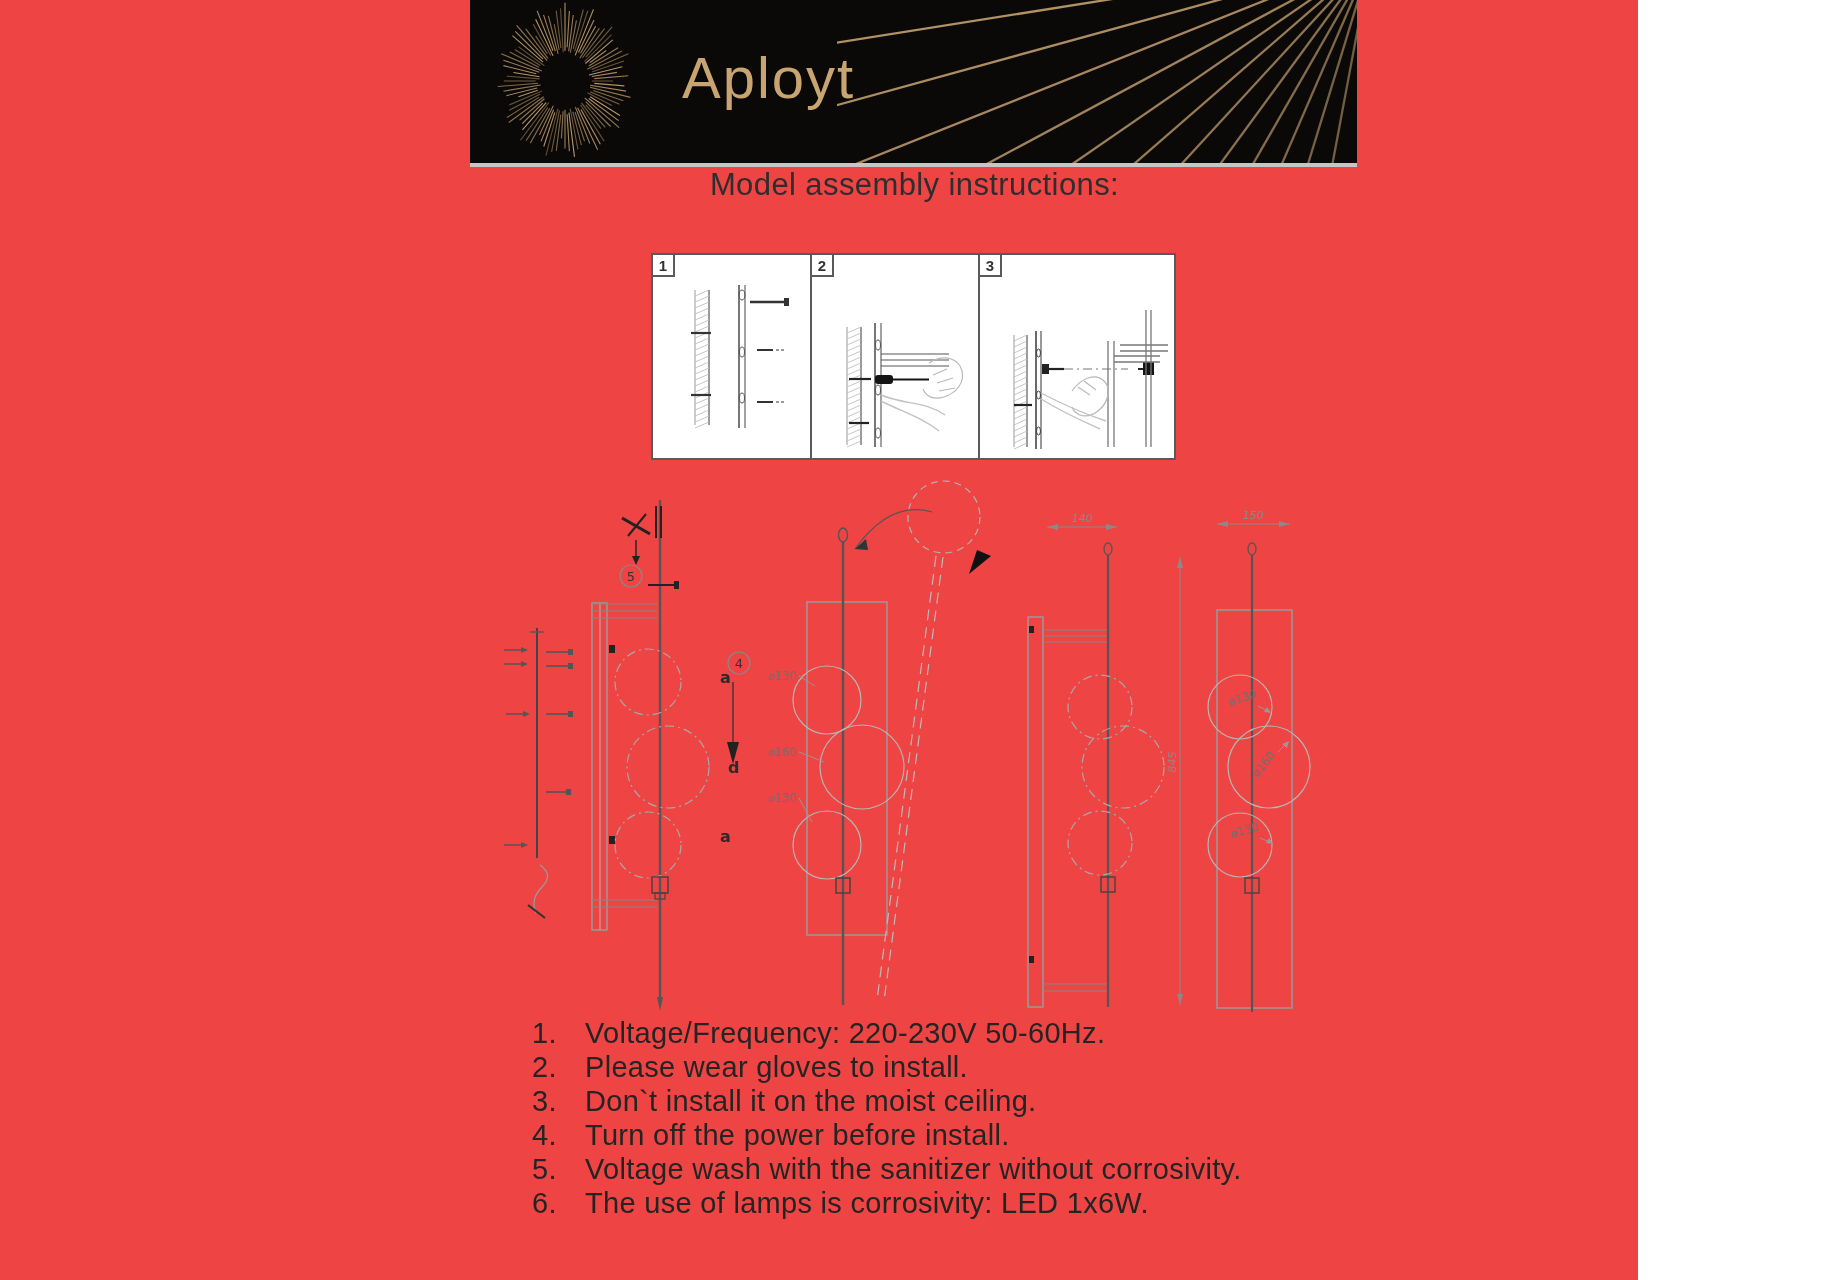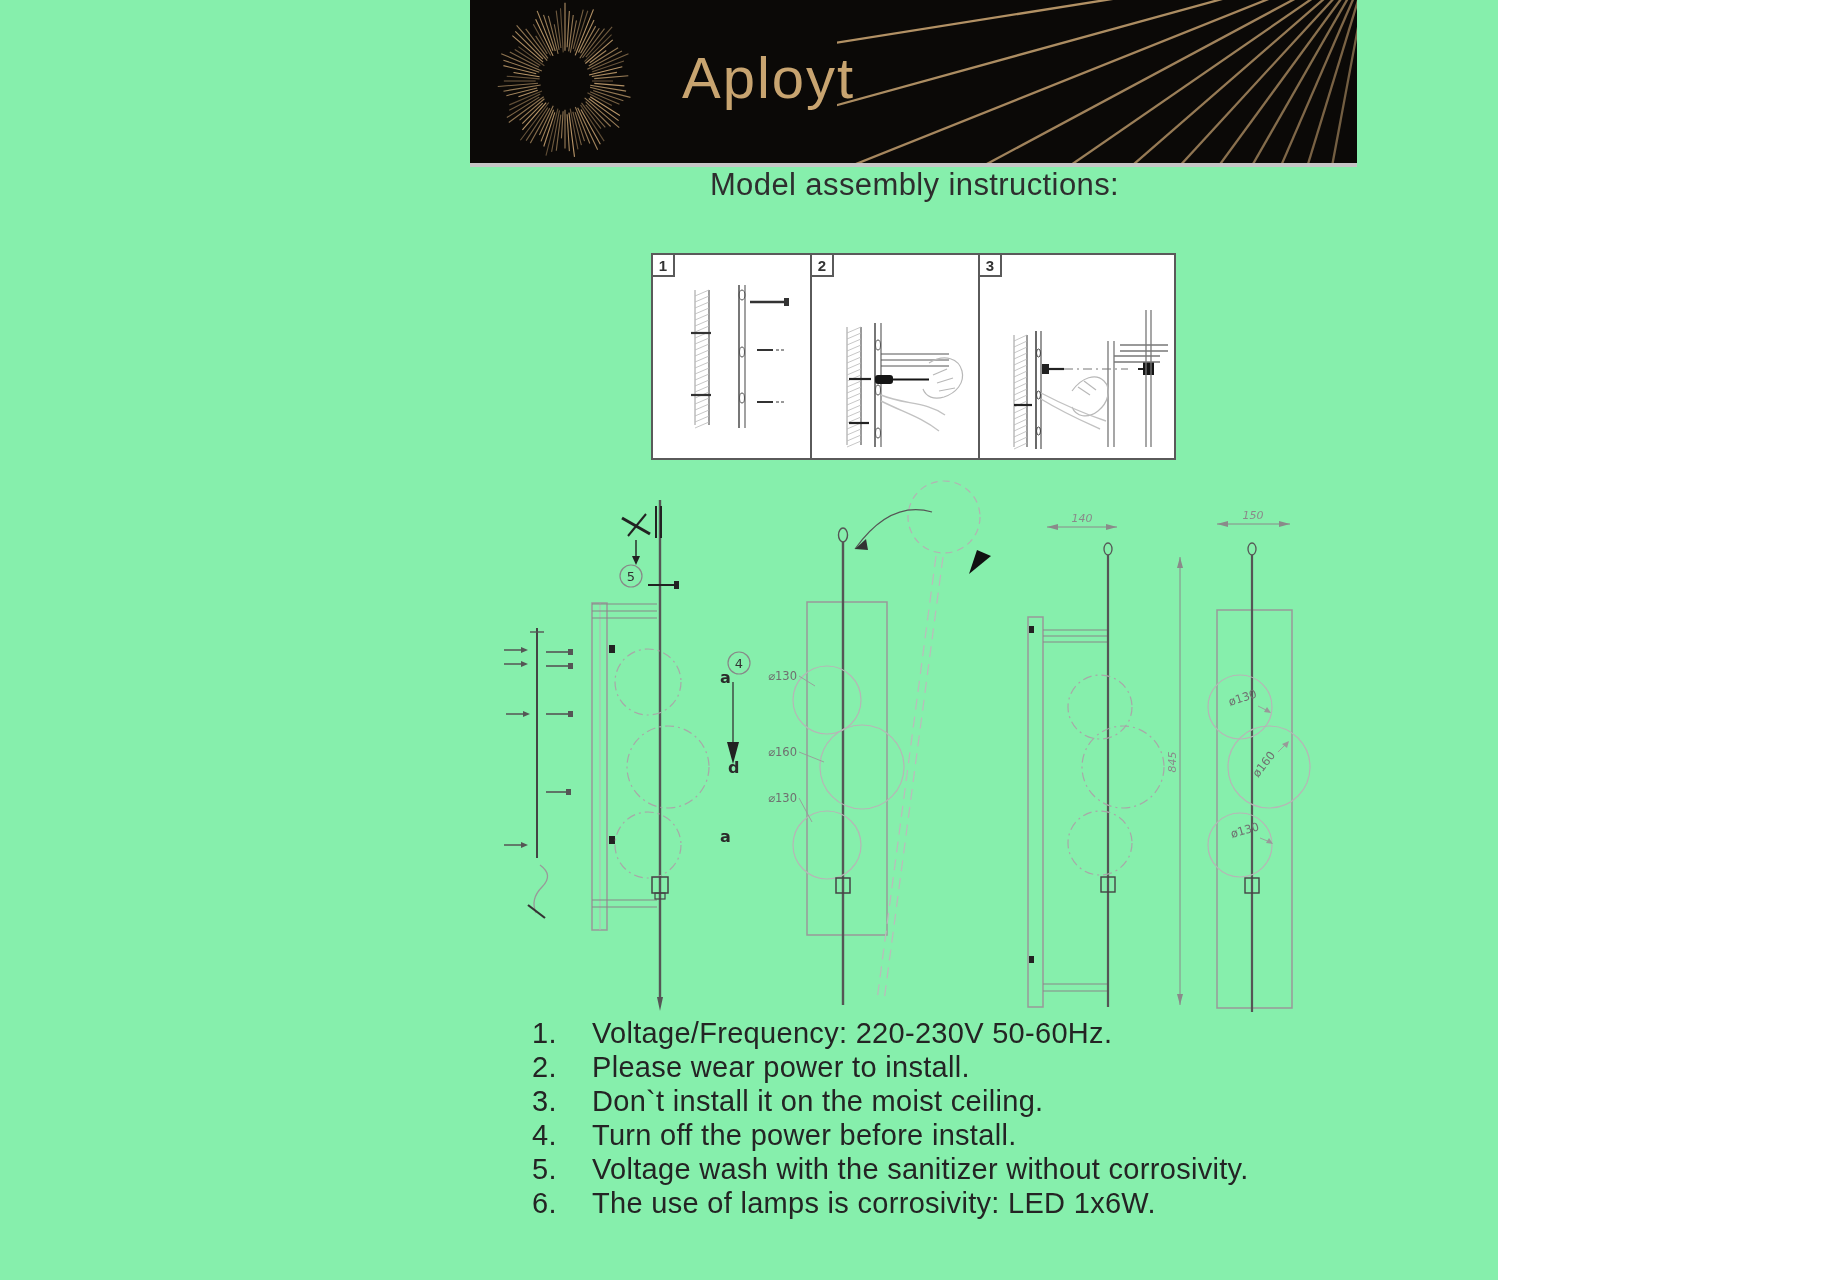--- a/index.html
+++ b/index.html
@@ -1,16 +1,16 @@
 <!DOCTYPE html>
 <html><head>
 <meta charset="utf-8">
 <style>
   html,body{margin:0;padding:0;background:#ffffff;}
-  .page{position:relative;width:1498px;height:1280px;background:#86efac;overflow:hidden;
+  .page{position:relative;width:1638px;height:1280px;background:#ef4444;overflow:hidden;
         font-family:"Liberation Sans",sans-serif;}
 
   
   .banner{position:absolute;left:470px;top:0;width:887px;height:163px;background:#0b0907;overflow:hidden;}
   .banner-rule{position:absolute;left:470px;top:163px;width:887px;height:4px;background:#c6c6c6;}
   #burst{position:absolute;left:10px;top:0px;width:170px;height:163px;}
   .brand-name{position:absolute;left:212px;top:50%;transform:translateY(-56%);
               font-family:"Liberation Sans",sans-serif;font-weight:300;font-size:58px;
               letter-spacing:2px;color:#c8a470;}
   #fan{position:absolute;right:0;top:0;width:520px;height:163px;}
@@ -35,21 +35,21 @@
   #drawings{position:absolute;left:440px;top:415px;width:955px;height:600px;}
   .dim-text{font-family:"DejaVu Sans",sans-serif;font-size:11px;font-style:italic;fill:#8a8a8a;}
   .diam-text{font-family:"DejaVu Sans",sans-serif;font-size:11.5px;fill:#6f6f6f;}
   .callout-text{font-family:"DejaVu Sans",sans-serif;font-size:13px;fill:#333;}
   .letter-text{font-family:"DejaVu Sans",sans-serif;font-size:16px;font-weight:600;fill:#2b2b2b;}
 
   
   .instructions{position:absolute;left:532px;top:1017px;color:#242424;}
   .instr-row{position:relative;height:34px;font-size:29px;letter-spacing:0.3px;white-space:nowrap;}
   .instr-num{position:absolute;left:0;top:0;width:44px;}
-  .instr-text{position:absolute;left:60px;top:0;}
+  .instr-text{position:absolute;left:53px;top:0;}
 </style>
 </head>
 <body>
 
 <div class="page">
 
   <div class="banner">
     <svg id="burst" viewBox="0 0 170 163">
         <line x1="112" y1="81" x2="133" y2="81" stroke="#c9a472" stroke-width="1.1" stroke-opacity="0.45"></line>
         <line x1="114.29092965327604" y1="83.40916792987248" x2="144.3728573080851" y2="85.88339514739627" stroke="#c9a472" stroke-width="1.1" stroke-opacity="0.8730769230769231"></line>
@@ -500,21 +500,21 @@
     </g>
   </svg>
 
   <div class="instructions">
     <div class="instr-row">
       <span class="instr-num">1.</span>
       <span class="instr-text">Voltage/Frequency: 220-230V 50-60Hz.</span>
     </div>
     <div class="instr-row">
       <span class="instr-num">2.</span>
-      <span class="instr-text">Please wear power to install.</span>
+      <span class="instr-text">Please wear gloves to install.</span>
     </div>
     <div class="instr-row">
       <span class="instr-num">3.</span>
       <span class="instr-text">Don`t install it on the moist ceiling.</span>
     </div>
     <div class="instr-row">
       <span class="instr-num">4.</span>
       <span class="instr-text">Turn off the power before install.</span>
     </div>
     <div class="instr-row">

